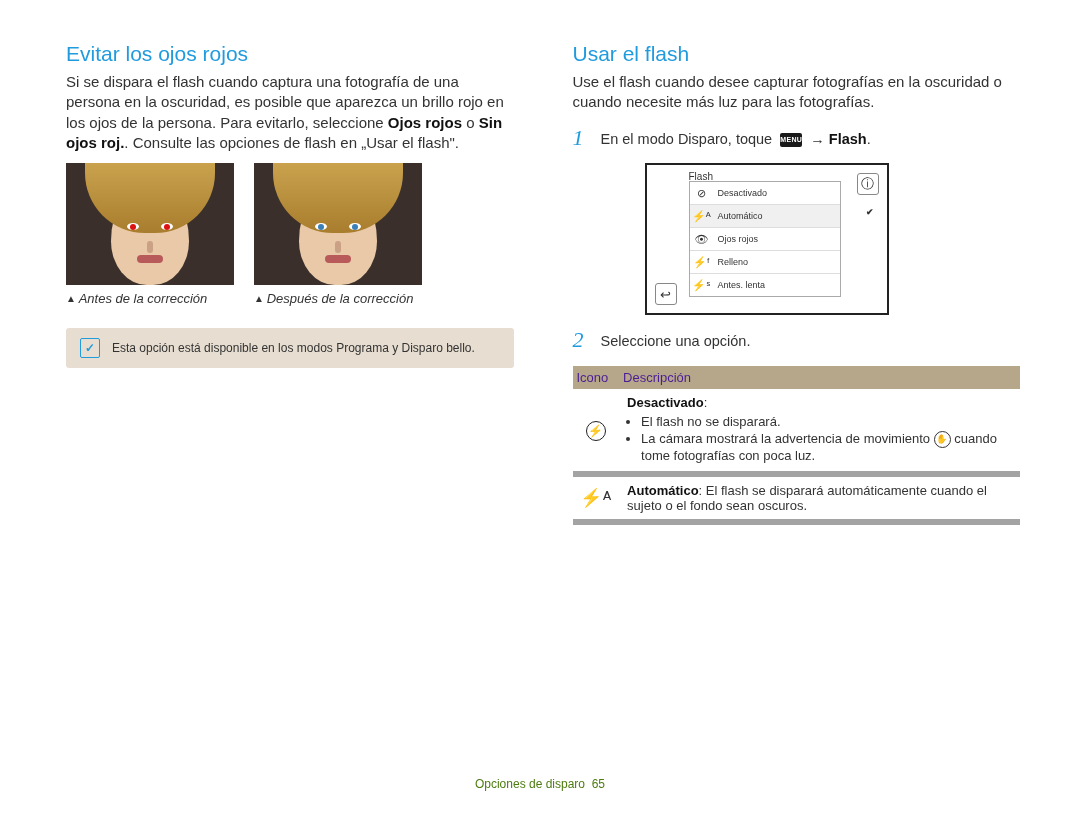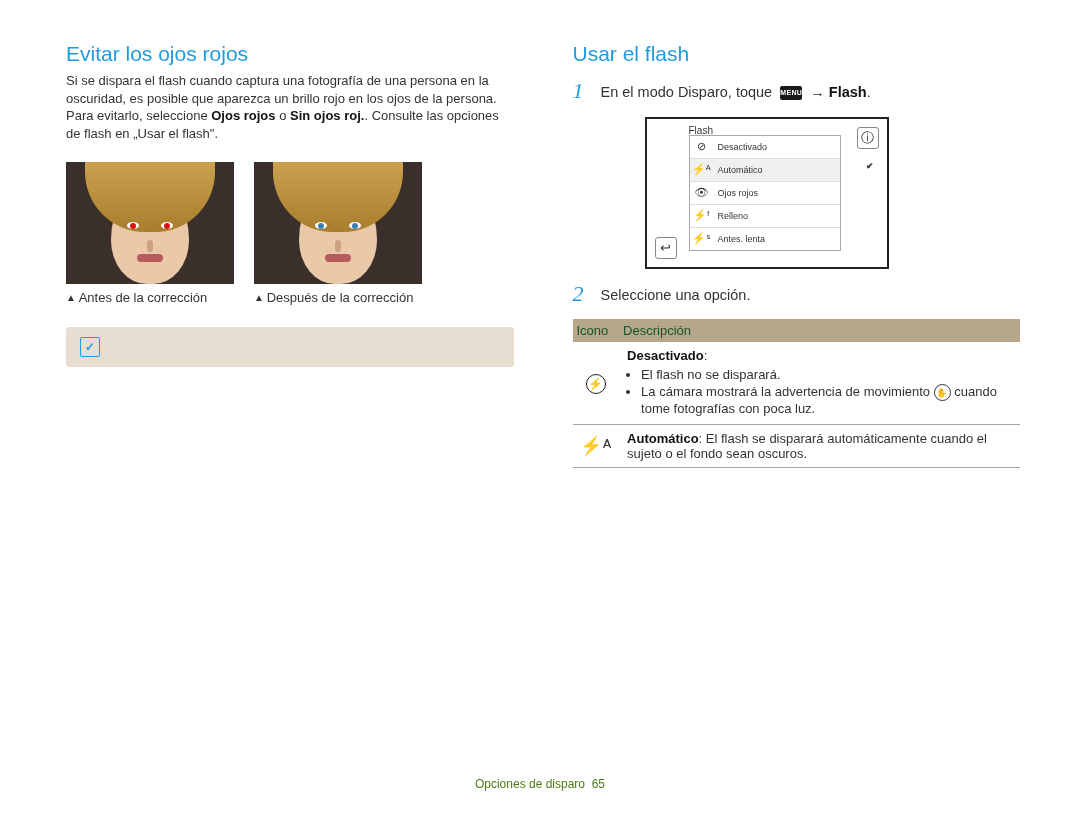--- a/index.html
+++ b/index.html
@@ -11,23 +11,23 @@
     --border:#666;
   }
   *{box-sizing:border-box;}
   html,body{margin:0;padding:0;width:1080px;height:815px;font-family:Arial,Helvetica,sans-serif;color:var(--text);background:#fff;}
   .page{padding:42px 60px 0 66px;position:relative;height:100%;}
   h1{color:var(--accent);font-weight:400;font-size:40px;margin:0 0 6px 0;letter-spacing:0.2px;}
   .intro{font-size:14px;margin:0 0 30px 0;}
   .cols{display:flex;gap:59px;}
   .col{flex:1;min-width:0;}
   h2{color:var(--accent);font-weight:400;font-size:21px;margin:0 0 6px 0;}
-  p{font-size:13px;line-height:1.35;margin:0 0 20px 0;}
+  p{font-size:15px;line-height:1.35;margin:0 0 10px 0;}
   .photo-row{display:flex;gap:20px;margin-top:6px;}
-  .photo-block{width:168px;}
+  .photo-block{width:168px;font-style:italic;}
   .photo{width:168px;height:122px;background:#3a2f2a;position:relative;overflow:hidden;}
   .photo::before{content:"";position:absolute;left:50%;top:18px;width:78px;height:104px;background:#e9c9a8;border-radius:50% 50% 46% 46%/58% 58% 42% 42%;transform:translateX(-50%);}
   .photo::after{content:"";position:absolute;left:50%;top:0;width:130px;height:70px;background:linear-gradient(#caa24e,#a87d2d);border-radius:0 0 60px 60px;transform:translateX(-50%);}
   .eyes{position:absolute;top:60px;left:50%;transform:translateX(-50%);display:flex;gap:22px;z-index:2;}
   .eye{width:12px;height:7px;background:#fff;border-radius:50%;position:relative;}
   .eye::after{content:"";position:absolute;inset:0;margin:auto;width:6px;height:6px;border-radius:50%;}
   .eye.red::after{background:#d11;}
   .eye.blue::after{background:#3a7fb8;}
   .mouth{position:absolute;top:92px;left:50%;transform:translateX(-50%);width:26px;height:8px;background:#b85a5a;border-radius:10px;z-index:2;}
   .nose{position:absolute;top:78px;left:50%;transform:translateX(-50%);width:6px;height:12px;background:#caa184;border-radius:3px;z-index:2;}
@@ -47,22 +47,22 @@
   .camera-ui .options{position:absolute;left:42px;right:46px;top:16px;border:1px solid #aaa;}
   .camera-ui .option{display:flex;align-items:center;gap:8px;font-size:9px;padding:3px 6px 3px 4px;border-bottom:1px solid #ddd;position:relative;}
   .camera-ui .option:last-child{border-bottom:none;}
   .camera-ui .option .oicon{width:16px;height:16px;display:flex;align-items:center;justify-content:center;font-size:11px;}
   .camera-ui .option.selected{background:#f0f0f0;}
   .camera-ui .option .check{position:absolute;right:-34px;top:2px;font-weight:bold;}
   .camera-ui .info-btn{position:absolute;top:8px;right:8px;width:22px;height:22px;border:1px solid #888;border-radius:3px;display:flex;align-items:center;justify-content:center;font-size:13px;}
   .camera-ui .back-btn{position:absolute;bottom:8px;left:8px;width:22px;height:22px;border:1px solid #888;border-radius:3px;display:flex;align-items:center;justify-content:center;font-size:13px;}
 
   table.options-table{border-collapse:collapse;width:100%;font-size:13px;margin-top:6px;}
-  table.options-table th{background:var(--table-header);color:#14532d;font-weight:400;text-align:left;padding:4px 4px;font-size:13px;margin-left:38px;}
-  table.options-table td{padding:6px 8px;vertical-align:top;border-bottom:1px solid #a3a3a3;}
+  table.options-table th{background:var(--table-header);color:#4c1d95;font-weight:400;text-align:left;padding:4px 4px;font-size:13px;margin-left:38px;}
+  table.options-table td{padding:6px 8px;vertical-align:top;border-bottom:6px solid #a3a3a3;}
   table.options-table td.icon-cell{width:44px;text-align:center;font-size:18px;vertical-align:middle;}
   ul.desc{margin:4px 0 0;padding-left:14px;}
   ul.desc li{margin-bottom:2px;}
   .hand-icon{display:inline-flex;width:17px;height:17px;border:1.3px solid #333;border-radius:50%;align-items:center;justify-content:center;font-size:10px;vertical-align:middle;}
   .hand-icon::before{content:"✋";font-size:9px;}
   .hand-icon::after,.hand-icon.wave::before{}
   .footer{position:absolute;bottom:24px;left:0;right:0;text-align:center;font-size:12px;color:#4d7c0f;}
   strong{font-weight:bold;color:#111;}
   .bolt{font-family:Arial;}
   .circled{display:inline-flex;width:20px;height:20px;border:1.6px solid #222;border-radius:50%;align-items:center;justify-content:center;font-size:12px;}
@@ -100,25 +100,27 @@
               </div>
             <div class="nose"></div>
               <div class="mouth"></div>
           </div>
           <div class="caption">Después de la corrección</div>
         </div>
       </div>
 
       <div class="note">
         <span class="note-icon">✓</span>
+        <span>Esta opción está disponible en los modos Programa y Disparo bello.</span>
       </div>
     </div>
 
     <div class="col">
       <h2>Usar el flash</h2>
+      <p>Use el flash cuando desee capturar fotografías en la oscuridad o cuando necesite más luz para las fotografías.</p>
 
       <div class="step">
         <div class="step-num">1</div>
         <div class="step-body">
           <span>En el modo Disparo, toque </span><span class="menu-chip">MENU</span><span> → </span><strong>Flash</strong><span>.</span>
         </div>
       </div>
 
       <div class="camera-ui">
         <div class="title-strip">Flash</div>

